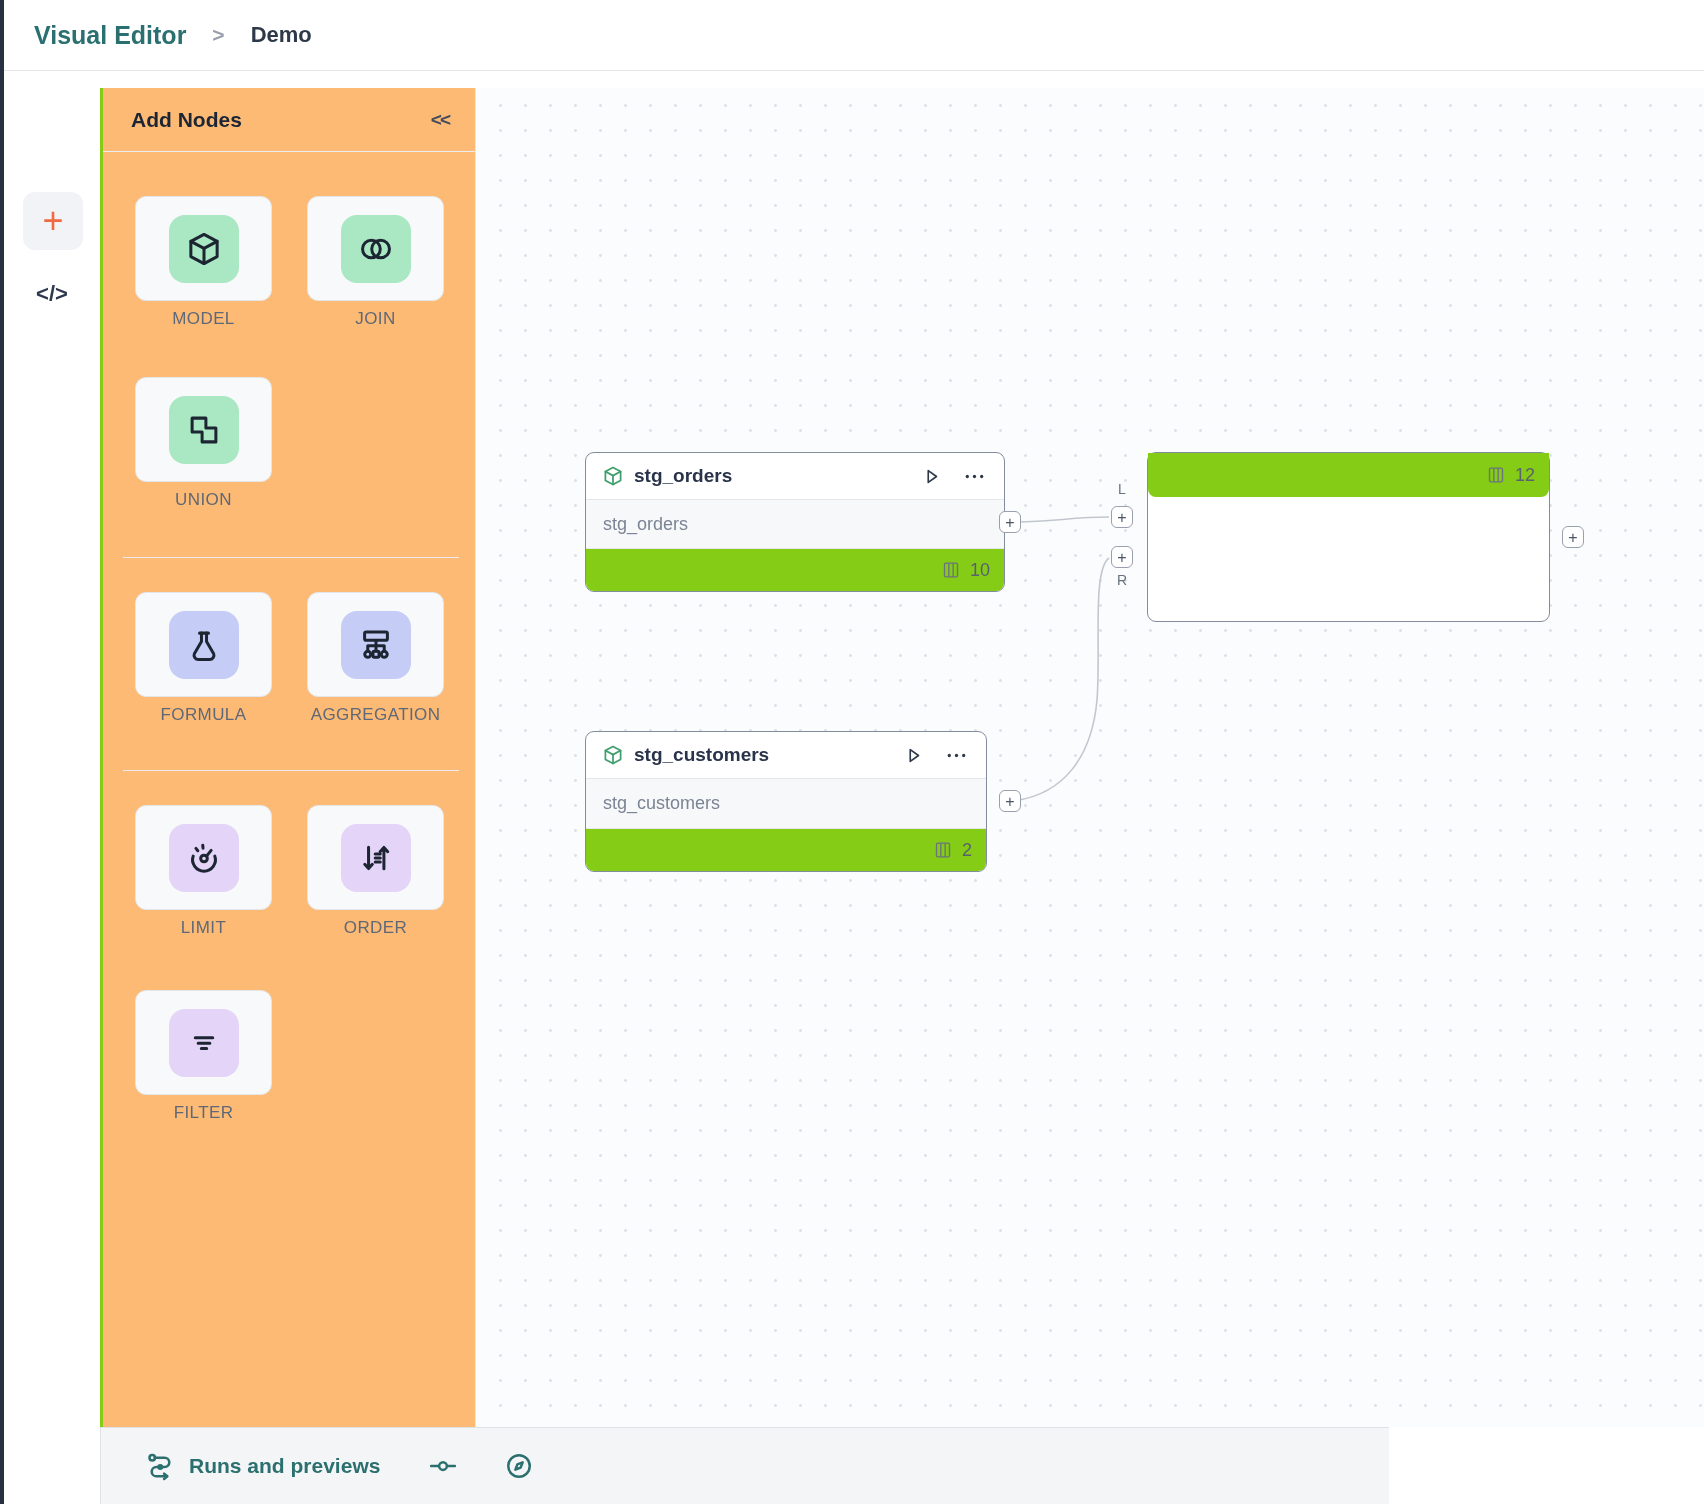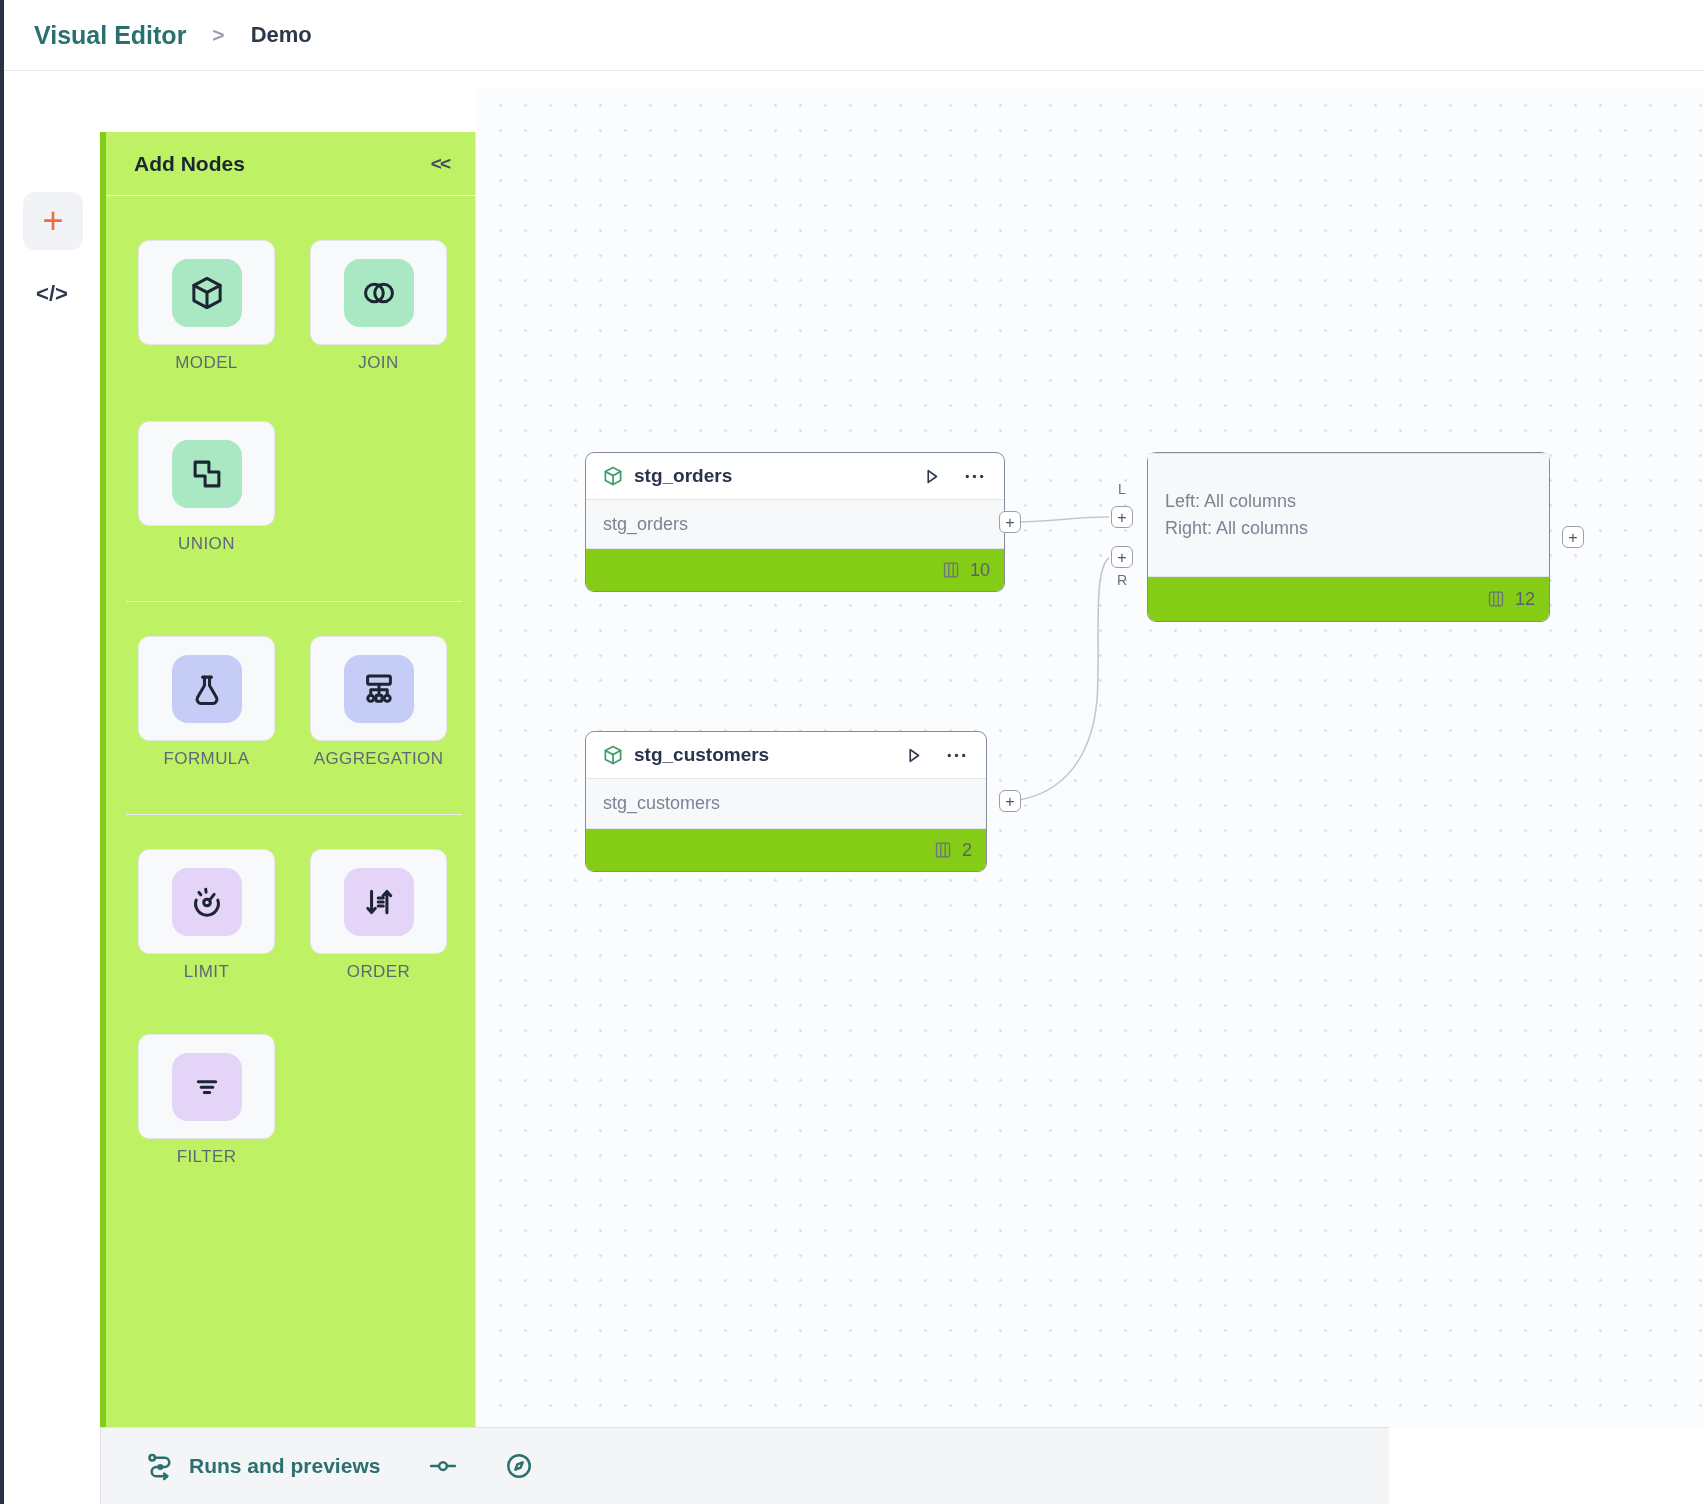--- a/index.html
+++ b/index.html
@@ -22,22 +22,22 @@
   .rail { position:absolute; left:4px; top:88px; width:96px; height:1416px; background:#ffffff; }
   .rail-add { position:absolute; left:19px; top:104px; width:60px; height:58px;
               background:#f2f3f6; border:none; border-radius:12px; cursor:pointer;
               color:#ef6a41; font-size:36px; font-weight:300; line-height:54px; text-align:center;
               font-family:"Liberation Sans",sans-serif; }
   .rail-code { position:absolute; left:0; top:186px; width:96px; height:40px; border:none; background:transparent;
                color:#2e3950; font-size:22px; font-weight:bold; cursor:pointer; text-align:center;
                font-family:"Liberation Sans",sans-serif; }
 
   
-  .panel { position:absolute; left:100px; top:88px; width:376px; height:1339px; background:#bef264;
-           border-left:6px solid #84cc16; border-right:1px solid #e6e8eb;margin-top:44px; }
+  .panel { position:absolute; left:100px; top:88px; width:376px; height:1339px; background:#fdba74;
+           border-left:3px solid #84cc16; border-right:1px solid #e6e8eb; }
   .panel-header { position:absolute; left:0; top:0; width:100%; height:64px;
                   border-bottom:1px solid #ebedf0; display:flex; align-items:center;
                   padding:0 26px 0 28px; }
   .panel-title { font-size:21px; font-weight:bold; color:#1b2533; flex:1; }
   .panel-collapse { border:none; background:transparent; color:#434c5c; font-size:19px; font-weight:bold;
                     letter-spacing:-2px; cursor:pointer; font-family:"Liberation Sans",sans-serif; }
   .tile { position:absolute; width:137px; height:105px; background:#f8f9fa;
           border:1.5px solid #e4e6ea; border-radius:11px; cursor:pointer;
           display:flex; align-items:center; justify-content:center; }
   .tile-ic { width:70px; height:68px; border-radius:16px; display:flex; align-items:center; justify-content:center; }
@@ -278,24 +278,20 @@
     <div class="node-footer" style="height:42px;">
       <svg viewBox="0 0 24 24">
           <rect x="4.2" y="3.8" width="15.6" height="16.4" rx="1.8"></rect>
           <path d="M9.4 3.8 V20.2 M14.6 3.8 V20.2"></path>
         </svg>
       <span>2</span>
     </div>
   </div>
 
   <div class="node" style="left:1147px; top:452px; width:403px; height:170px;">
-    <div class="node-body">
-      <span>Left: All columns</span>
-      <span>Right: All columns</span>
-    </div>
     <div class="node-footer" style="height:44px;">
       <svg viewBox="0 0 24 24">
           <rect x="4.2" y="3.8" width="15.6" height="16.4" rx="1.8"></rect>
           <path d="M9.4 3.8 V20.2 M14.6 3.8 V20.2"></path>
         </svg>
       <span>12</span>
     </div>
   </div>
 
   <button class="port" style="left:999px; top:511px;">+</button>

